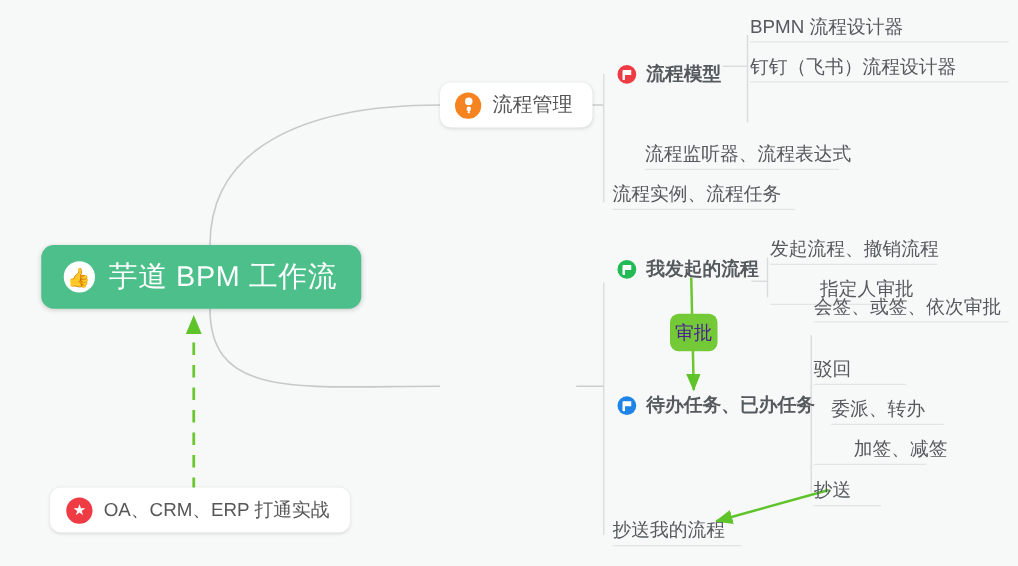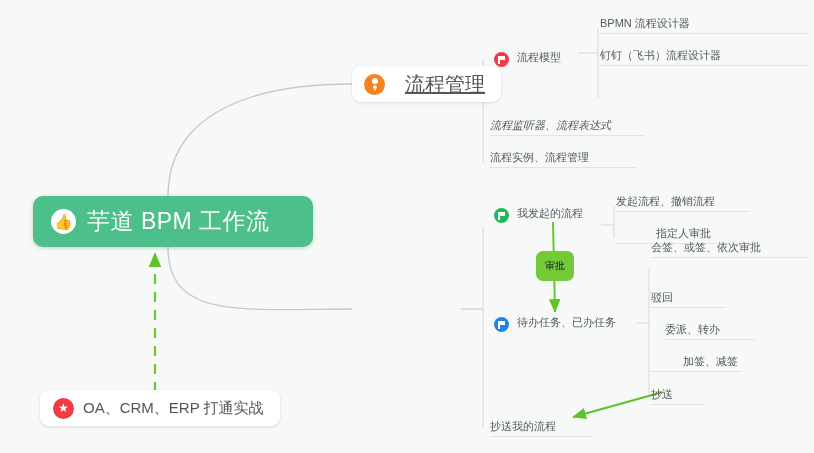--- a/index.html
+++ b/index.html
@@ -23,55 +23,55 @@
     border-radius:9px;
     box-shadow:0 1px 3px rgba(0,0,0,.13);
     display:flex;align-items:center;
     box-sizing:border-box;
     white-space:nowrap;
   }
   .card .label{color:#4a4a4a;}
 
   
   #root-node{
-    left:33px;top:196px;width:280px;height:51px;
+    left:33px;top:196px;width:256px;height:51px;
     background:#4cbf8b;
     border-radius:10px;
     box-shadow:0 1px 4px rgba(0,0,0,.18);
     padding:0 18px;
     justify-content:flex-start;
   }
   #root-node .label{
     color:#ffffff;font-size:23px;letter-spacing:.5px;margin-left:11px;
   }
 
   
   .branch{height:36px;padding:0 16px 0 12px;}
   #branch-flow{left:352px;top:66px;}
   #branch-approve{left:352px;top:291px;}
-  .branch .label{font-size:20px;margin-left:20px;color:#565656;text-decoration:underline;}
+  .branch .label{font-size:16px;margin-left:9px;color:#565656;}
 
   
   #node-integration{left:40px;top:390px;height:36px;padding:0 16px 0 13px;}
   #node-integration .label{font-size:15px;margin-left:9px;color:#565656;}
 
   
   .row{
     position:absolute;
-    font-size:11px;
+    font-size:15px;
     color:#555a5e;
     white-space:nowrap;
     display:flex;align-items:flex-end;
     box-sizing:border-box;
     padding-bottom:4px;
     height:26px;
   }
   .row.ul{border-bottom:1px solid #e2e4e5;}
   .row .label{line-height:1;}
-  .row .flagged{display:flex;align-items:flex-start;}
+  .row .flagged{display:flex;align-items:flex-start;font-weight:bold;}
   .row .flagged .label{margin-left:8px;}
 
   
   .ico{flex:0 0 auto;display:inline-block;position:relative;}
 
   .ico.thumb{width:25px;height:25px;border-radius:50%;background:#ffffff;}
   .ico.thumb::after{
     content:"\1F44D";
     position:absolute;left:0;top:0;width:25px;height:25px;
     display:flex;align-items:center;justify-content:center;
@@ -115,21 +115,21 @@
   .ico.flag.red{background:#ef3b43;}
   .ico.flag.green{background:#22ba55;}
   .ico.flag.blue{background:#1f84e8;}
 
   
   #badge-approve{
     position:absolute;left:536px;top:251px;
     width:38px;height:30px;border-radius:7px;
     background:#73ca36;
     display:flex;align-items:center;justify-content:center;
-    color:#0f172a;font-size:10px;
+    color:#4c1d95;font-size:15px;
     z-index:6;
   }
 </style>
 </head>
 <body>
 
 <div id="stage">
 
   <svg id="wires" viewBox="0 0 814 453" width="814" height="453">
 
@@ -185,25 +185,25 @@
     </span>
   </div>
 
   <div class="row ul" style="left:600px;top:8px;width:207px;">
     <span class="label">BPMN 流程设计器</span>
   </div>
   <div class="row ul" style="left:600px;top:40px;width:207px;">
     <span class="label">钉钉（飞书）流程设计器</span>
   </div>
 
-  <div class="row ul" style="left:490px;top:110px;width:155px;font-style:italic;">
+  <div class="row ul" style="left:516px;top:110px;width:155px;">
     <span class="label">流程监听器、流程表达式</span>
   </div>
   <div class="row ul" style="left:490px;top:142px;width:146px;">
-    <span class="label">流程实例、流程管理</span>
+    <span class="label">流程实例、流程任务</span>
   </div>
 
 
   <div class="row" style="left:494px;top:201px;width:107px;">
     <span class="flagged">
       <span class="ico flag green"></span>
       <span class="label">我发起的流程</span>
     </span>
   </div>
   <div class="row ul" style="left:616px;top:186px;width:134px;">

